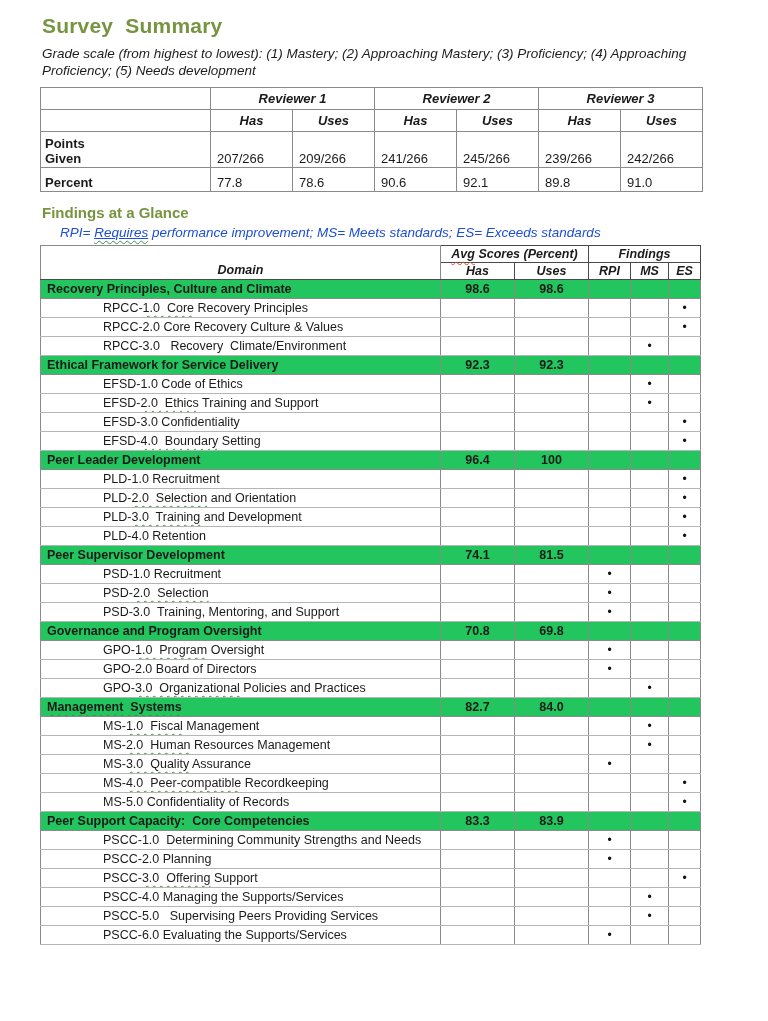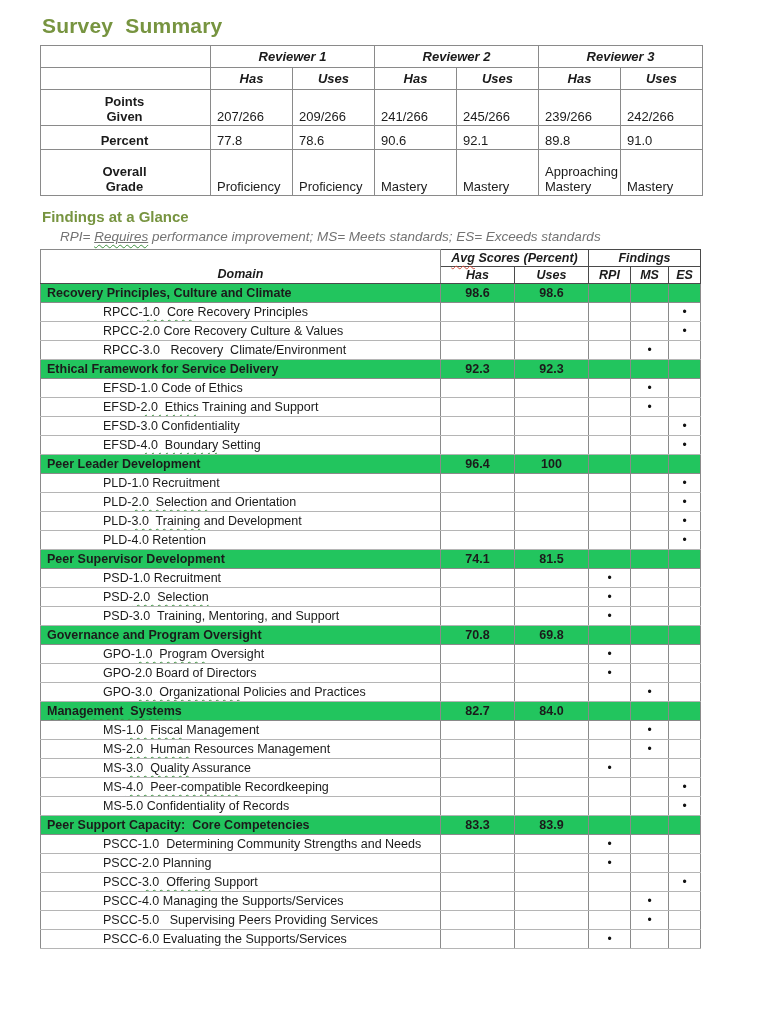--- a/index.html
+++ b/index.html
@@ -19,34 +19,34 @@
     width:706px; margin:0 0 7px 0; color:#1d1d1d;
   }
 
   
   table { border-collapse:collapse; table-layout:fixed; }
   .survey { width:662px; margin-left:-2px; font-size:13px; }
   .survey th, .survey td { border:1px solid #8a8a8a; padding:1px 6px; overflow:hidden; }
   .survey thead th { font-weight:bold; font-style:italic; text-align:center; height:19px;margin-left:11px; }
   .survey .corner { border:1px solid #8a8a8a; }
   .survey tbody th {
-    text-align:center; font-weight:bold; white-space:pre-line;
+    text-align:left; font-weight:bold; white-space:pre-line;
     vertical-align:bottom; padding-left:4px;
   }
   .survey tbody td { vertical-align:bottom; }
   .r-points th, .r-points td { height:33px; }
   .r-percent th, .r-percent td { height:21px; }
   .r-grade th, .r-grade td { height:43px; }
 
   
   .findings-heading {
     font-size:15px; font-weight:bold; color:#779440; margin:12px 0 4px 0;
   }
   .legend {
-    font-style:italic; font-size:13.5px; margin:0 0 5px 18px; color:#737373;
+    font-style:italic; font-size:13.5px; margin:0 0 5px 18px; color:#1d4ed8;
   }
   .u-solid { text-decoration:underline; }
   .wavy {
     text-decoration-line:underline; text-decoration-style:wavy;
     text-decoration-color:#3d9140; text-decoration-thickness:1px;
     text-underline-offset:3px;
   }
   .wavy-red { text-decoration-color:#d44a3a; }
   .u-solid .wavy {
     text-decoration-line:underline; text-decoration-style:wavy;
@@ -72,20 +72,21 @@
   .findings tr.sec td.lbl { padding-left:6px; white-space:pre; }
 </style>
 </head>
 <body>
 
 <div class="page">
   <div class="content">
 
     <h1 class="doc-title">Survey  Summary</h1>
 
+    <p class="grade-note">Grade scale (from highest to lowest): (1) Mastery; (2) Approaching Mastery; (3) Proficiency; (4) Approaching Proficiency; (5) Needs development</p>
 
     <table class="survey">
       <colgroup>
         <col style="width:170px">
           <col style="width:82px">
           <col style="width:82px">
         <col style="width:82px">
           <col style="width:82px">
           <col style="width:82px">
           <col style="width:82px">
@@ -120,30 +121,20 @@
           </tr>
           <tr class="r-percent">
             <th>Percent</th>
             <td>77.8</td>
             <td>78.6</td>
             <td>90.6</td>
             <td>92.1</td>
             <td>89.8</td>
             <td>91.0</td>
           </tr>
-          <tr class="r-grade">
-            <th>Overall
-Grade</th>
-            <td>Proficiency</td>
-            <td>Proficiency</td>
-            <td>Mastery</td>
-            <td>Mastery</td>
-            <td>Approaching Mastery</td>
-            <td>Mastery</td>
-          </tr>
         </tbody>
     </table>
 
     <h2 class="findings-heading">Findings at a Glance</h2>
 
     <p class="legend"><span>RPI= </span><span class="u-solid"><span class="wavy">Requires</span></span><span> performance improvement; MS= Meets standards; ES= Exceeds standards</span></p>
 
     <table class="findings">
       <colgroup>
         <col style="width:400px">

